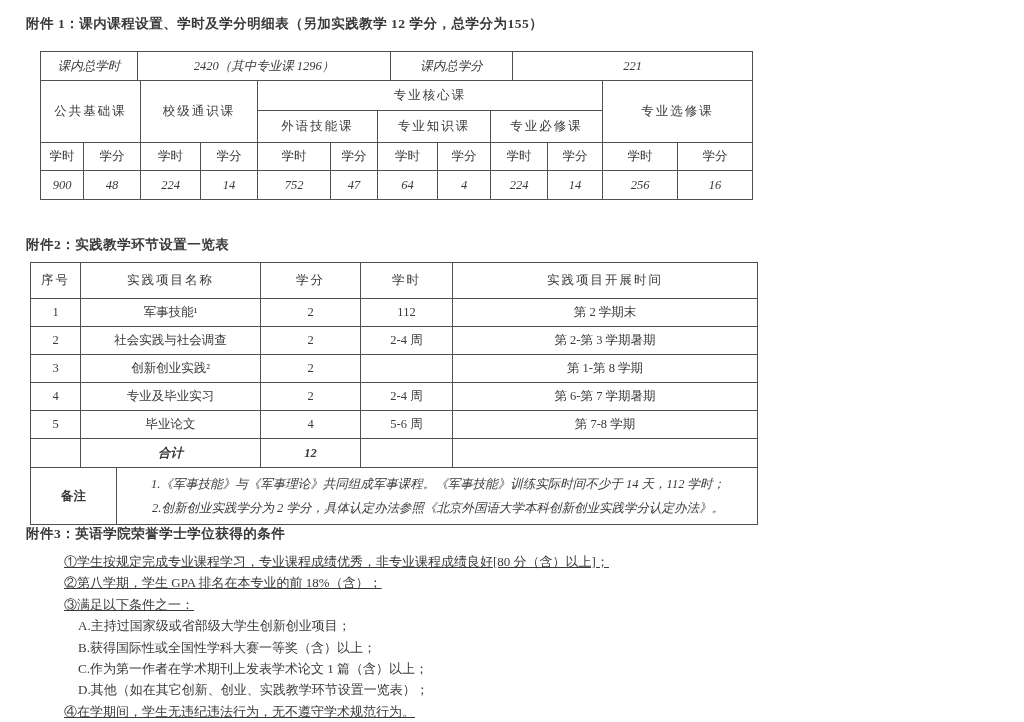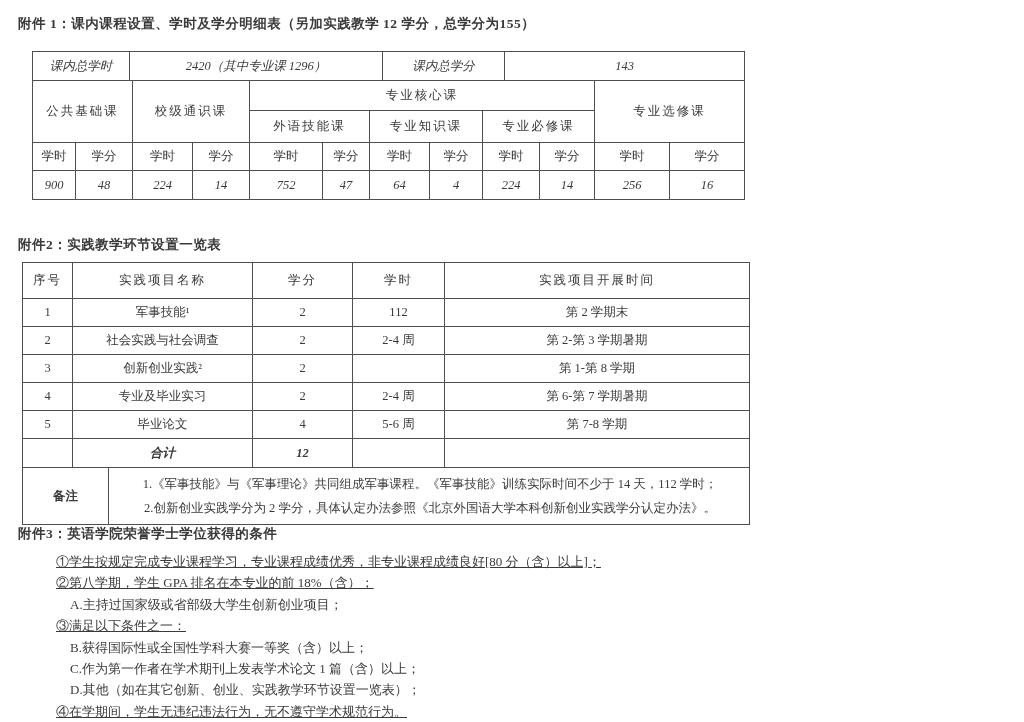--- a/index.html
+++ b/index.html
@@ -1,35 +1,35 @@
 <!DOCTYPE html>
 <html><head>
 <meta charset="utf-8">
 <style>
   html,body { margin:0; padding:0; background:#e9e9e9; }
   .page {
     width:1024px; height:722px; background:#ffffff; position:relative;
     font-family:"Liberation Serif","DejaVu Serif",serif;
     color:#3a3a3a; overflow:hidden; box-sizing:border-box;
-    padding:15px 0 0 4px;
+    padding:15px 0 0 12px;
   }
   .doc-title { font-weight:bold; font-size:13.5px; margin:0 0 0 14px; letter-spacing:0.5px; }
   .t { border-collapse:collapse; table-layout:fixed; }
   .t td {
     border:1px solid #4f4f4f; text-align:center; vertical-align:middle;
     font-size:12.5px; padding:0; overflow:hidden; white-space:nowrap;
   }
   .t.stack2 { margin-top:-1px; }
   .tbl1 { margin-left:28px; width:712px; }
   .tbl2 { margin-left:18px; width:727px;border-radius:15px; }
   .hcell { letter-spacing:2px; }
   .r28 td { height:28px;font-style:italic; } .r29 td { height:29px; } .r31 td { height:31px; }
   .r27 td { height:27px; } .r35 td { height:35px; }
   .bold { font-weight:bold; }
-  .notes-cell { text-align:left; padding:4px 6px 4px 8px !important; white-space:normal !important; }
+  .notes-cell { text-align:left; padding:4px 6px 4px 8px !important; white-space:normal !important;font-style:italic; }
   .note-line { line-height:24px; font-size:12.5px; }
   .sec2-title { margin-top:36px; }
   .sec3-title { }
   .att3 { margin-top:8px; font-size:13px; }
   .att3 .line { line-height:21.4px; white-space:nowrap; }
   .ind1 { margin-left:52px;text-decoration:underline; }
   .ind2 { margin-left:66px; }
   .gap-t1 { height:18px; } .gap-t2 { height:8px; }
 </style>
 </head>
@@ -46,21 +46,21 @@
         <col style="width:97px">
         <col style="width:253px">
         <col style="width:122px">
         <col style="width:240px">
       </colgroup>
     <tbody>
         <tr class="r28">
       <td>课内总学时</td>
       <td>2420（其中专业课 1296）</td>
       <td>课内总学分</td>
-      <td>143</td>
+      <td>221</td>
     </tr>
   </tbody>
     </table>
 
   <table class="t stack2 tbl1">
     <colgroup>
       <col style="width:43px">
         <col style="width:57px">
         <col style="width:60px">
         <col style="width:57px">
@@ -195,22 +195,22 @@
       </td>
     </tr>
   </tbody>
     </table>
 
   <div class="doc-title sec3-title">附件3：英语学院荣誉学士学位获得的条件</div>
 
   <div class="att3">
     <div class="line ind1">①学生按规定完成专业课程学习，专业课程成绩优秀，非专业课程成绩良好[80 分（含）以上]；</div>
     <div class="line ind1">②第八学期，学生 GPA 排名在本专业的前 18%（含）；</div>
+    <div class="line ind1">③满足以下条件之一：</div>
     <div class="line ind2">A.主持过国家级或省部级大学生创新创业项目；</div>
-    <div class="line ind1">③满足以下条件之一：</div>
     <div class="line ind2">B.获得国际性或全国性学科大赛一等奖（含）以上；</div>
     <div class="line ind2">C.作为第一作者在学术期刊上发表学术论文 1 篇（含）以上；</div>
     <div class="line ind2">D.其他（如在其它创新、创业、实践教学环节设置一览表）；</div>
     <div class="line ind1">④在学期间，学生无违纪违法行为，无不遵守学术规范行为。</div>
 
   </div>
 
 </div>
 
 </body></html>

